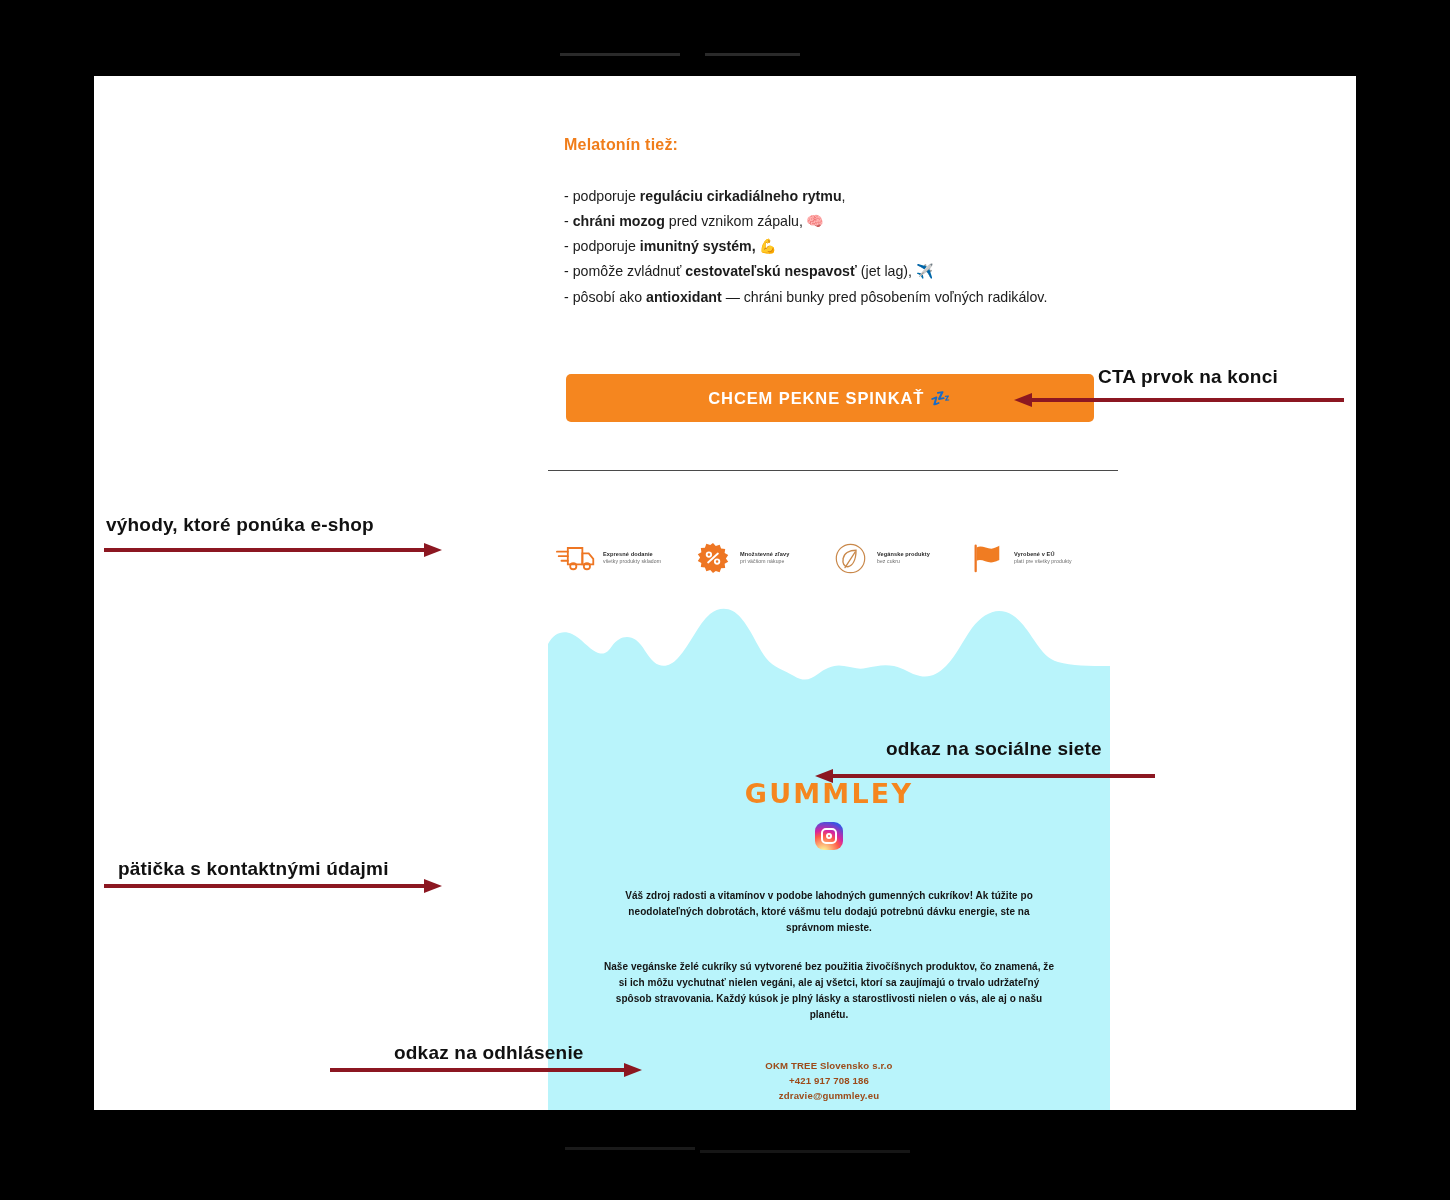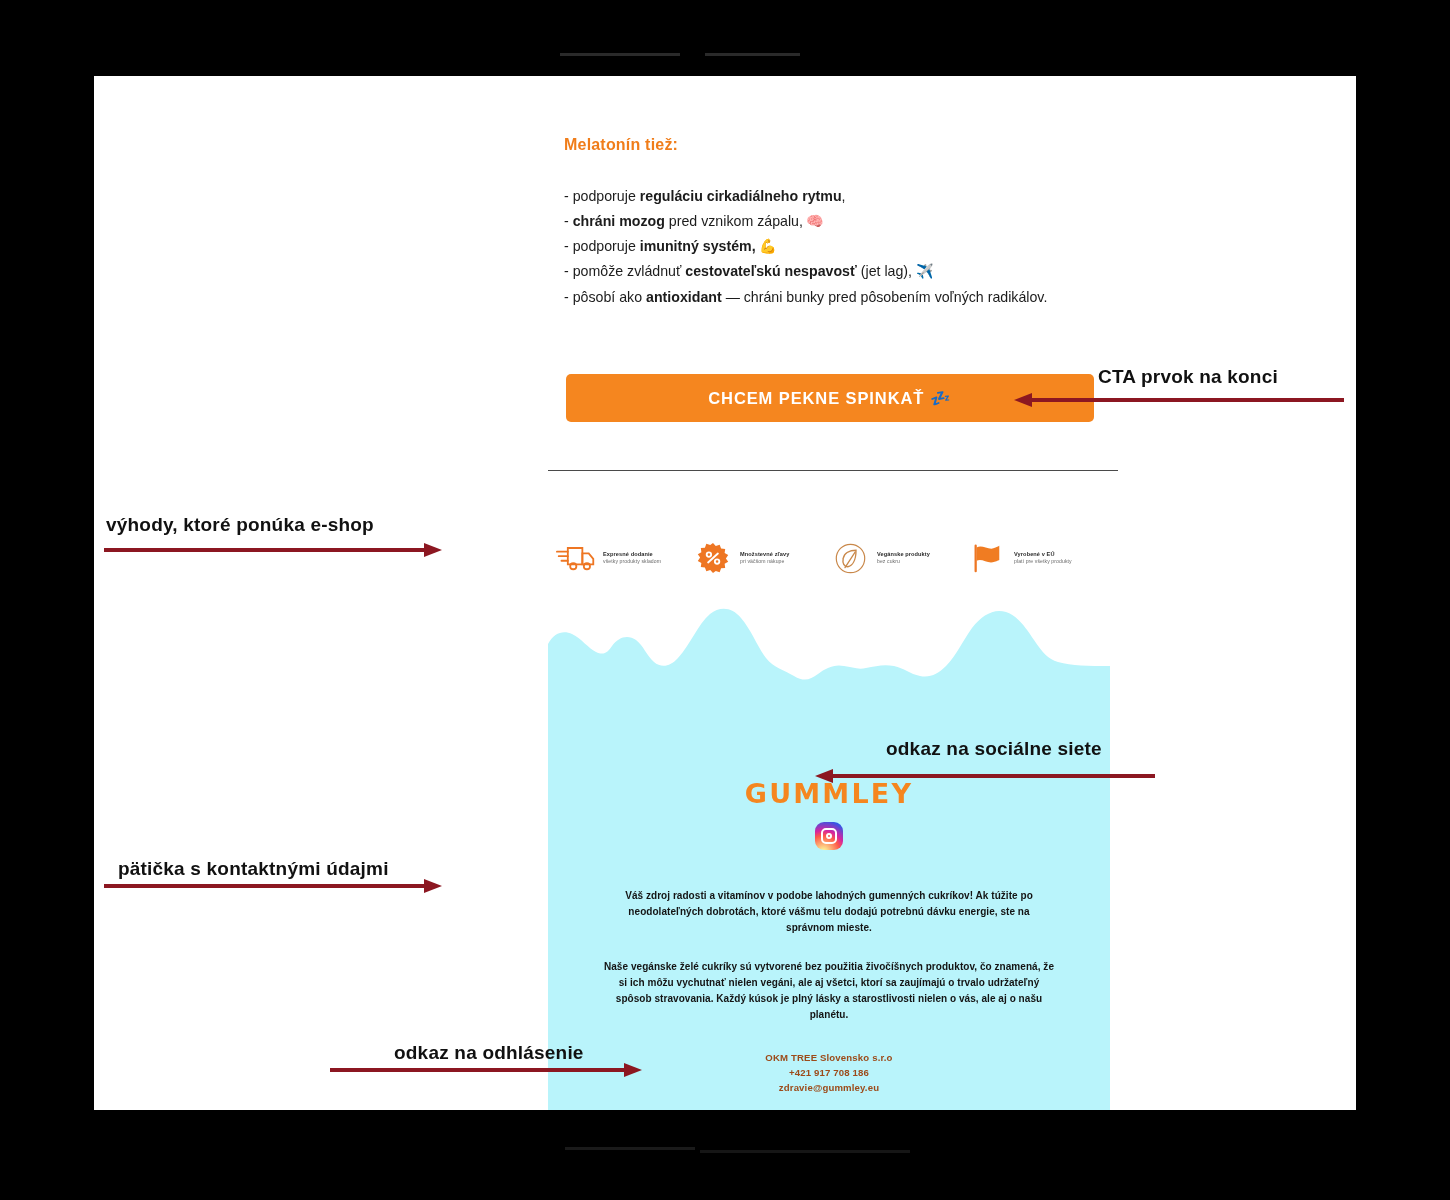--- a/index.html
+++ b/index.html
@@ -123,21 +123,21 @@
   }
 
   .f-para{
     margin:4px auto;width:452px;
     font-size:10px;font-weight:bold;color:#141414;
     line-height:1.62;letter-spacing:.05px;
   }
   #f-para-1{margin-top:34px;}
   #f-para-2{margin-top:22px;}
 
-  #contact-block{margin-top:28px;line-height:1.55;}
+  #contact-block{margin-top:36px;line-height:1.55;}
   #contact-block .c-line{
     font-size:9.6px;font-weight:bold;color:#9c4b1a;
     letter-spacing:.15px;
   }
   #contact-email{cursor:pointer;}
 
   #unsub-block{margin-top:20px;line-height:1.5;}
   #unsub-block .u-line{
     font-size:8.3px;font-weight:bold;color:#3b3b3b;
   }

